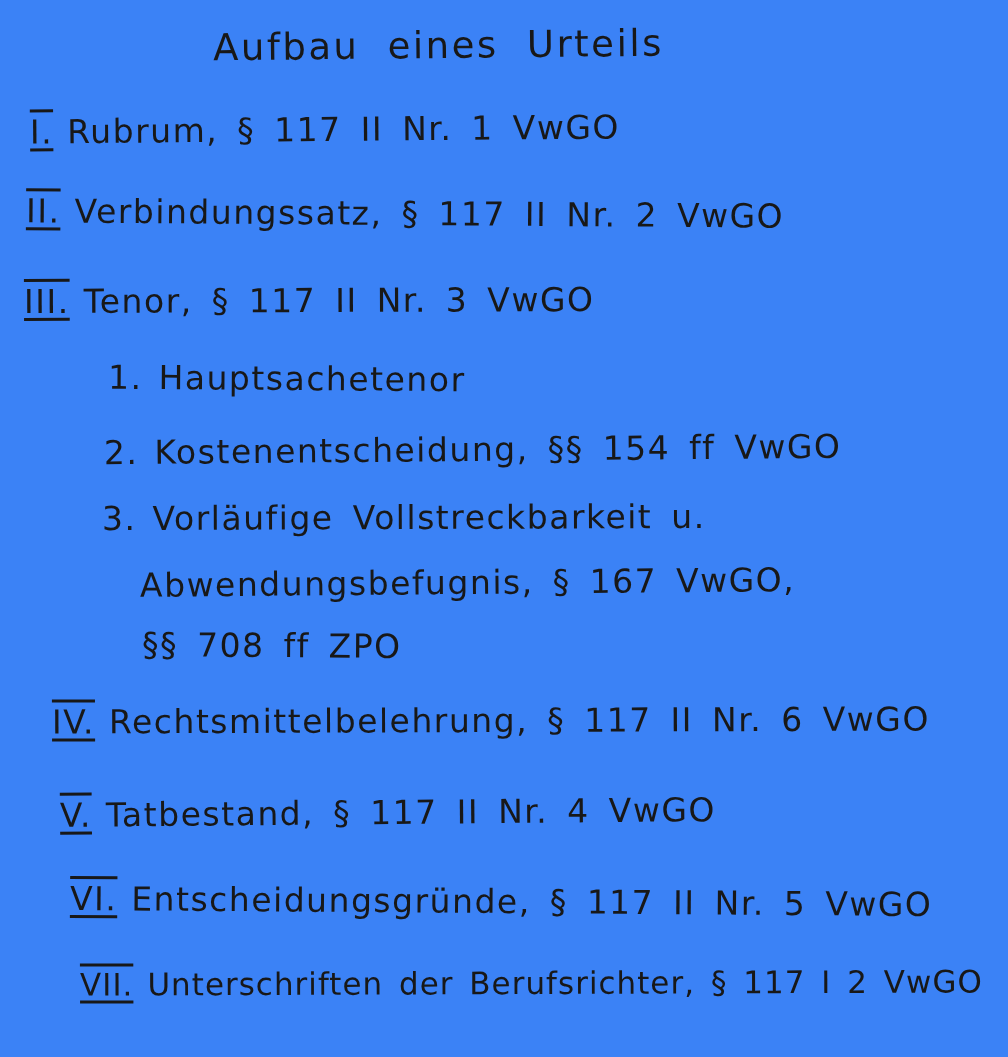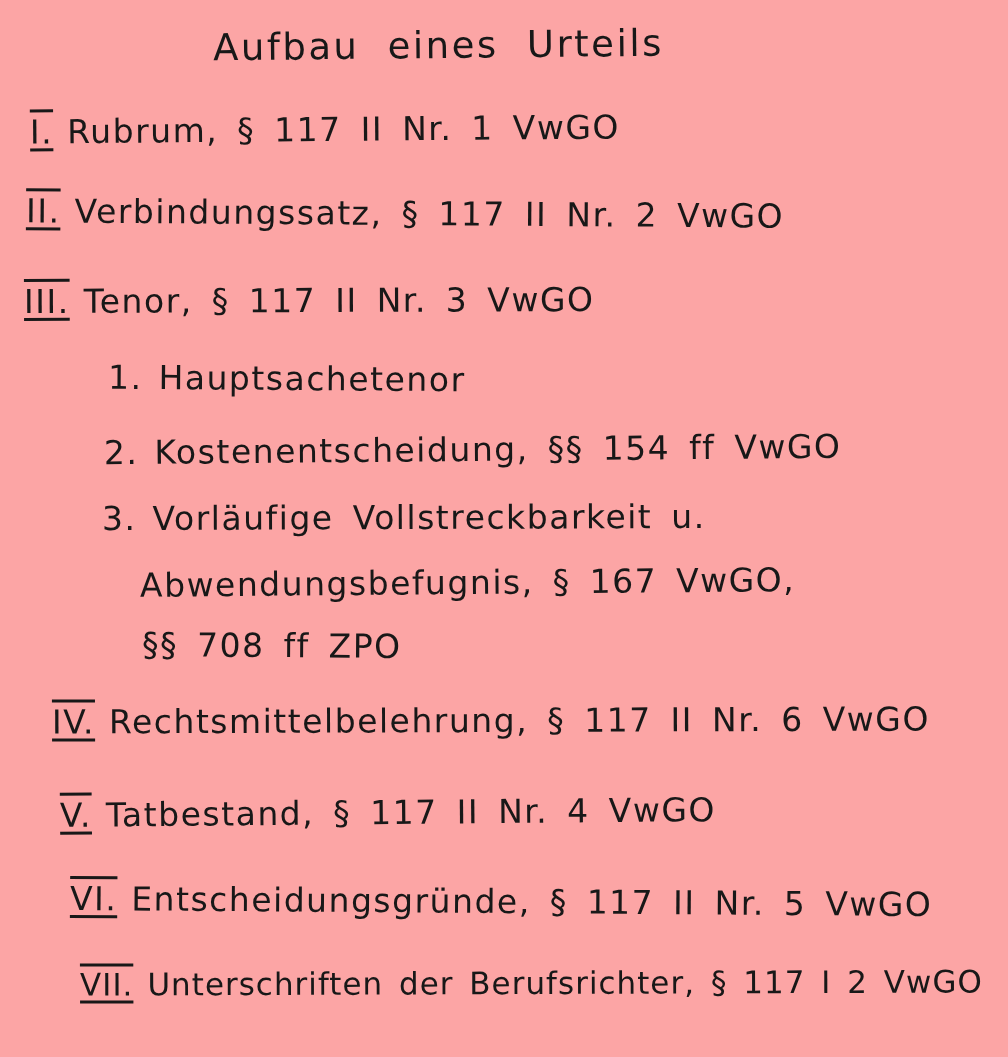--- a/index.html
+++ b/index.html
@@ -58,21 +58,21 @@
   .s3b { left: 140px; top: 563px; }
   .s3c { left: 142px; top: 626px; }
   .l4  { left: 52px;  top: 701px; }
   .l5  { left: 60px;  top: 793px; }
   .l6  { left: 70px;  top: 882px; }
   .l7  { left: 80px;  top: 965px; font-size: 31px; letter-spacing: 1px; word-spacing: 5px; }
 </style>
 </head>
 <body>
 
-<div class="page" style="background: #fca5a5; color: rgb(24, 24, 24);">
+<div class="page" style="background: #3b82f6; color: rgb(24, 24, 24);">
 
   <div class="line note-title">Aufbau eines Urteils</div>
 
   <div class="line l1 tilt-a">
     <span class="roman">I.</span><span>Rubrum, § 117 II Nr. 1 VwGO</span>
   </div>
 
   <div class="line l2 tilt-b">
     <span class="roman">II.</span><span>Verbindungssatz, § 117 II Nr. 2 VwGO</span>
   </div>

